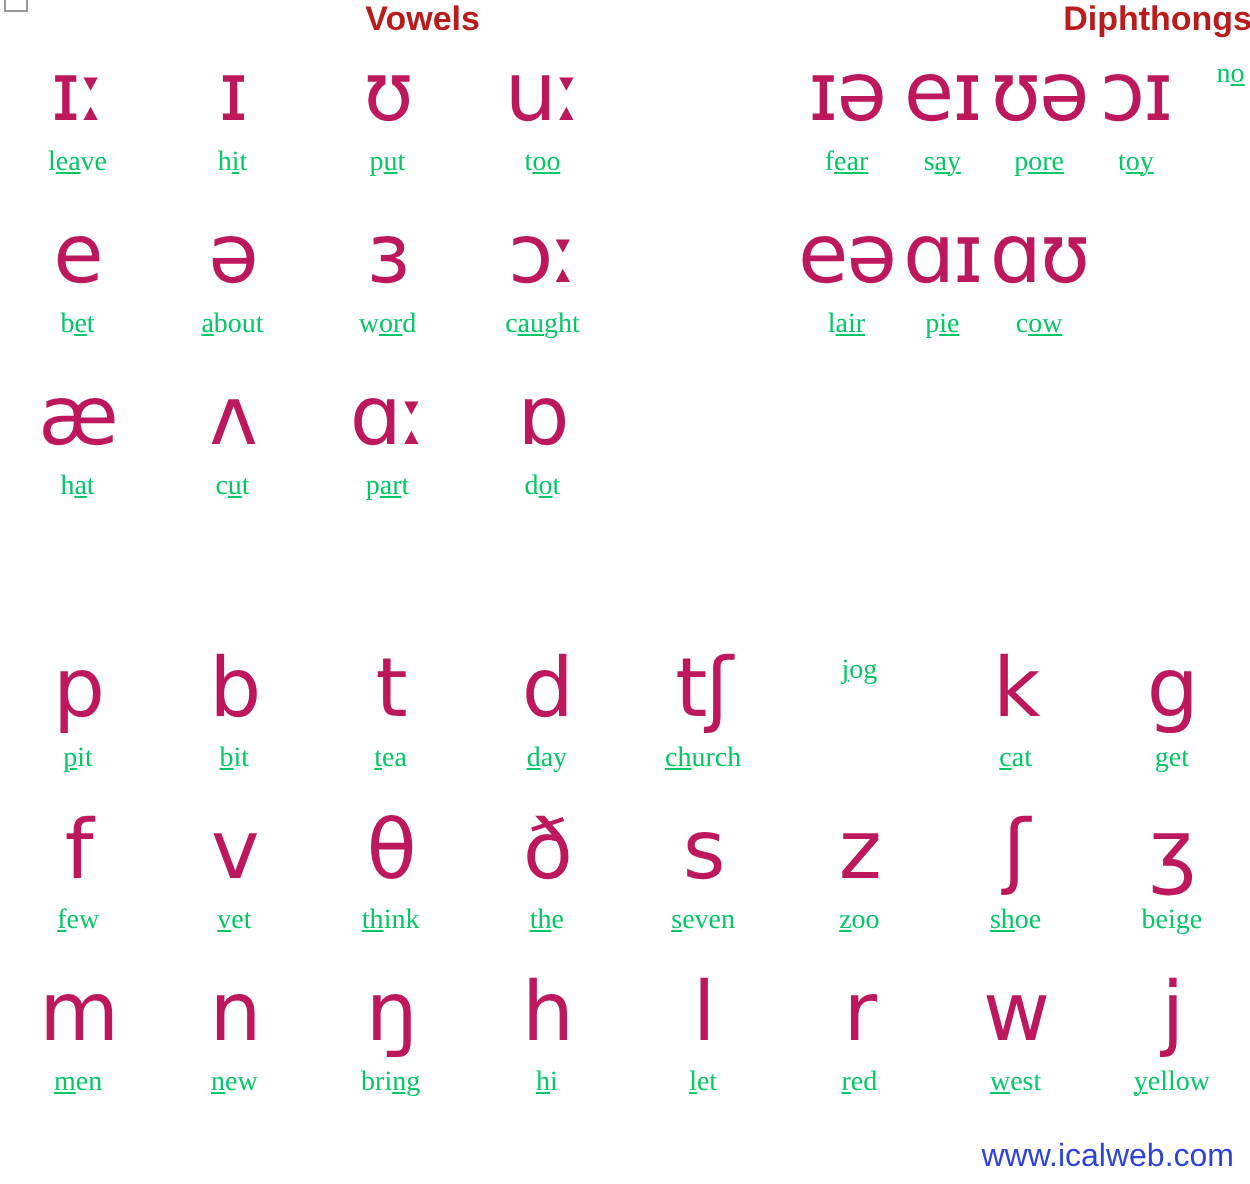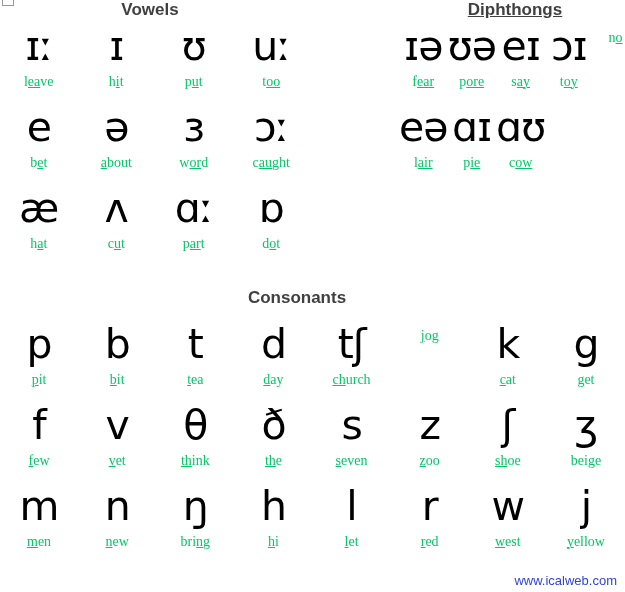--- a/index.html
+++ b/index.html
@@ -31,27 +31,27 @@
     border: 1px solid #999999;
     background: #ffffff;
     box-sizing: border-box;
   }
 
   .section-heading {
     position: absolute;
     font-family: "Liberation Sans", sans-serif;
     font-weight: bold;
     font-size: 17px;
-    color: #404040;
-    text-align: center;
+    color: #b91c1c;
+    text-align: right;
     white-space: nowrap;
     letter-spacing: 0px;
   }
   #heading-vowels    { left: 60px;  top: 0px;   width: 180px; }
-  #heading-diphthongs{ left: 425px; top: 0px;   width: 180px; text-decoration: underline; }
+  #heading-diphthongs{ left: 446px; top: 0px;   width: 180px; }
   #heading-consonants{ left: 207px; top: 288px; width: 180px; }
 
   .grid {
     position: absolute;
     display: grid;
   }
 
   
   #vowels-grid {
     left: 0px;
@@ -82,21 +82,21 @@
     display: flex;
     flex-direction: column;
     align-items: center;
     justify-content: flex-start;
   }
 
   .symbol {
     font-family: "DejaVu Sans", sans-serif;
     font-size: 41px;
     line-height: 44px;
-    color: #000000;
+    color: #be185d;
     font-weight: normal;
     white-space: nowrap;
     text-align: right;
     letter-spacing: -1px;
   }
 
   .word {
     font-family: Liberation Serif, serif;
     font-size: 14px;
     line-height: 16px;
@@ -109,37 +109,36 @@
     text-decoration: underline;
     text-decoration-thickness: 1px;
     text-underline-offset: 1px;
   }
 
   #footer-url {
     position: absolute;
     right: 8px;
     bottom: 4px;
     font-family: "Liberation Sans", sans-serif;
-    font-size: 13px;
+    font-size: 16px;
     color: #2f43d8;
     white-space: nowrap;
   }
 </style>
 </head>
 <body>
 
 <div id="chart-root">
 
   <div class="corner-marker"></div>
 
   <div class="section-heading" id="heading-vowels">Vowels</div>
 
   <div class="section-heading" id="heading-diphthongs">Diphthongs</div>
 
-  <div class="section-heading" id="heading-consonants">Consonants</div>
 
   <div class="grid" id="vowels-grid">
       <div class="cell">
         <div class="symbol">ɪː</div>
         <div class="word">l<u>ea</u>ve</div>
       </div>
       <div class="cell">
         <div class="symbol">ɪ</div>
         <div class="word">h<u>i</u>t</div>
       </div>
@@ -184,28 +183,28 @@
         <div class="word">d<u>o</u>t</div>
       </div>
     </div>
 
   <div class="grid" id="diphthongs-grid">
       <div class="cell">
         <div class="symbol">ɪə</div>
         <div class="word">f<u>ear</u></div>
       </div>
       <div class="cell">
+        <div class="symbol">eɪ</div>
+        <div class="word">s<u>ay</u></div>
+      </div>
+      <div class="cell">
         <div class="symbol">ʊə</div>
         <div class="word">p<u>ore</u></div>
       </div>
       <div class="cell">
-        <div class="symbol">eɪ</div>
-        <div class="word">s<u>ay</u></div>
-      </div>
-      <div class="cell">
         <div class="symbol">ɔɪ</div>
         <div class="word">t<u>oy</u></div>
       </div>
       <div class="cell">
         <div class="word">n<u>o</u></div>
       </div>
       <div class="cell">
         <div class="symbol">eə</div>
         <div class="word">l<u>air</u></div>
       </div>

